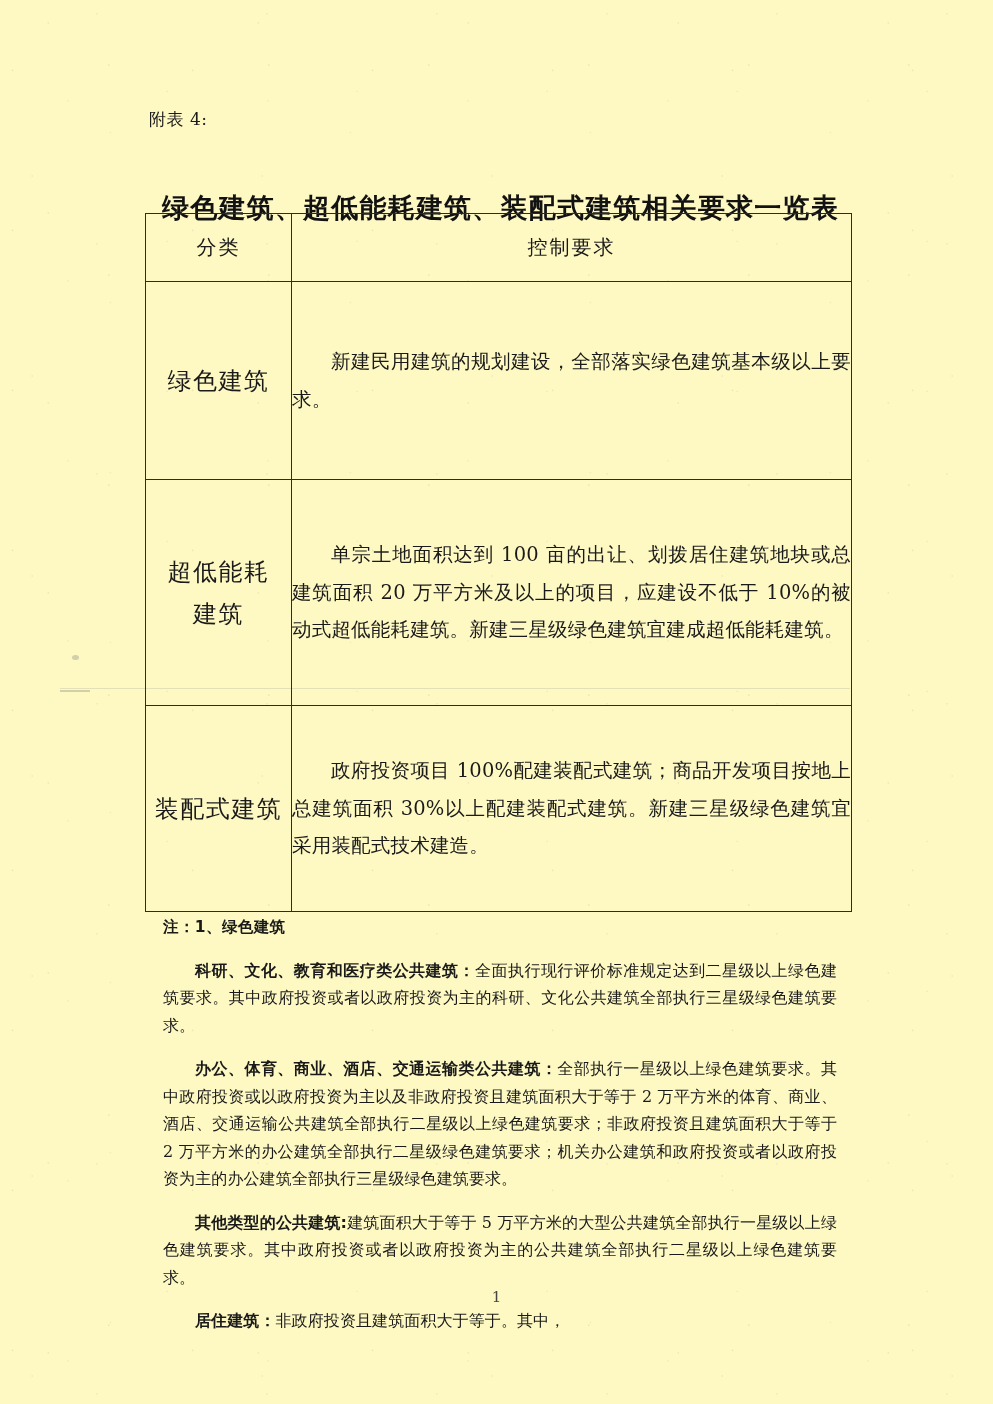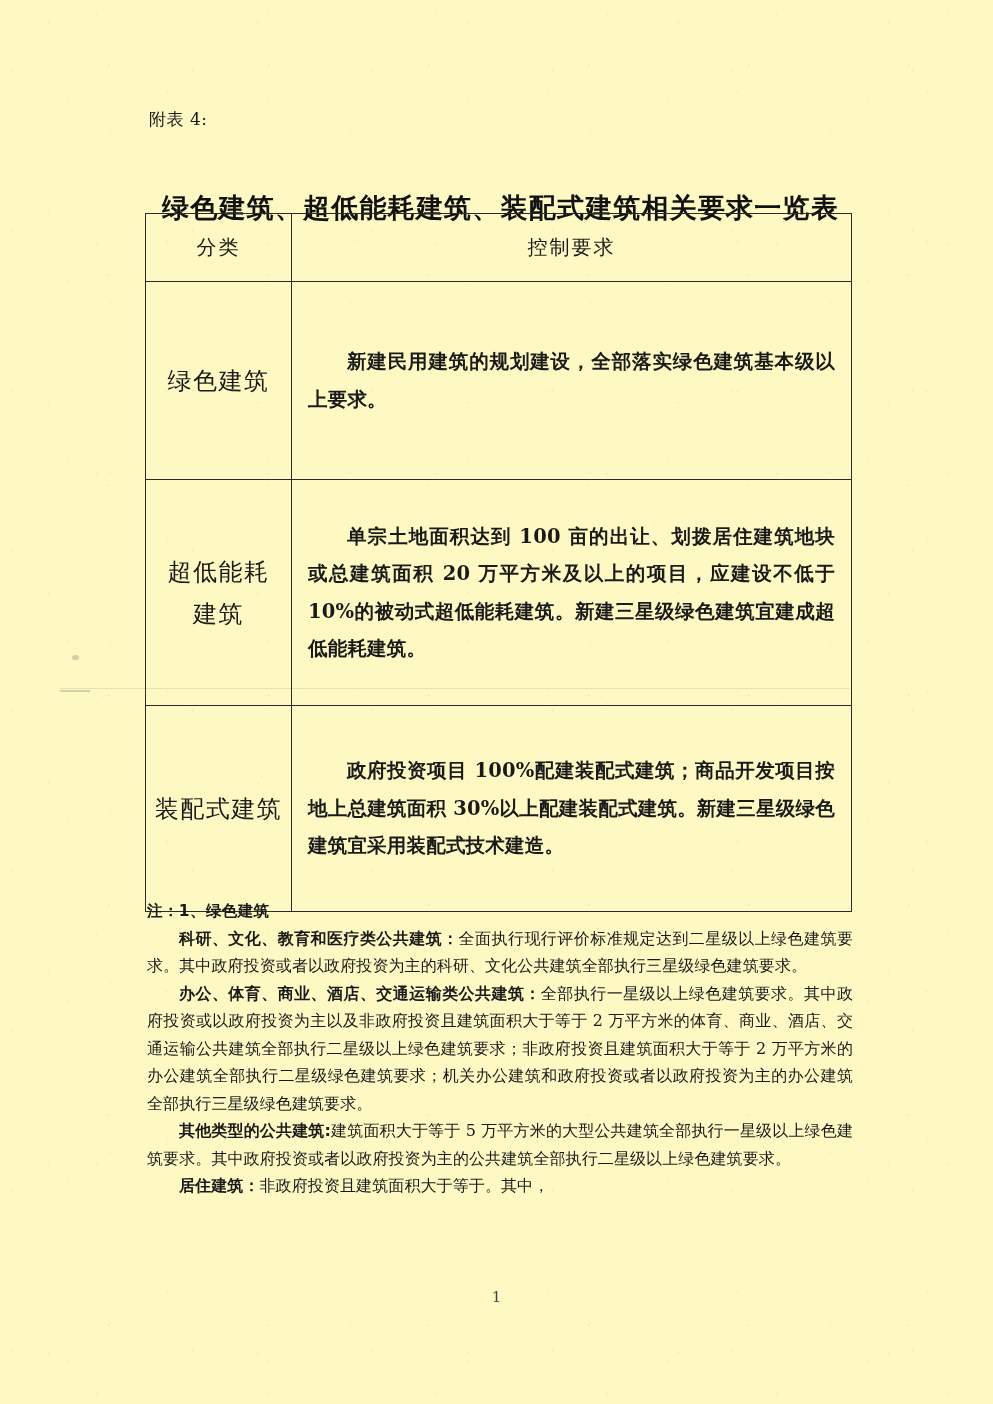--- a/index.html
+++ b/index.html
@@ -96,42 +96,41 @@
   }
   .req-cell {
     font-size: 19.5px;
     line-height: 1.92;
     letter-spacing: 0.2px;
     padding: 10px 13px 12px 13px;
     text-align: justify;
     text-justify: inter-ideograph;
   }
   .req-cell p {
-    margin: 16px;
+    margin: 0;
     text-indent: 2em;
-    font-weight: bold;
   }
   .row-a td { height: 197px; }
   .row-b td { height: 225px; }
   .row-c td { height: 205px; }
 
   
   .notes {
     position: absolute;
     left: 147px;
     top: 898px;
     width: 706px;
     font-size: 16px;
     line-height: 1.72;
     text-align: justify;
     text-justify: inter-ideograph;
     letter-spacing: 0.1px;
   }
   .notes p {
-    margin: 0;
+    margin: 16px;
   }
   .notes .hang {
     text-indent: 2em;
   }
   .notes .note-head {
     font-family: "DejaVu Sans", "Liberation Sans", sans-serif;
     font-weight: bold;
     font-size: 15.5px;
     letter-spacing: 0.4px;
   }

